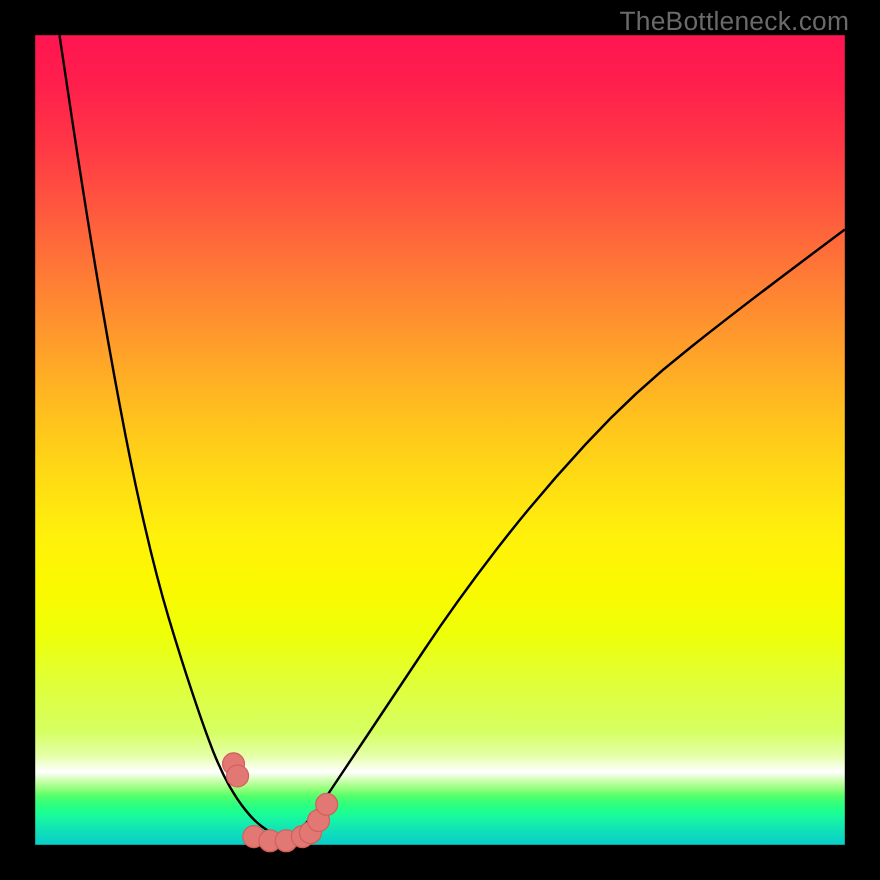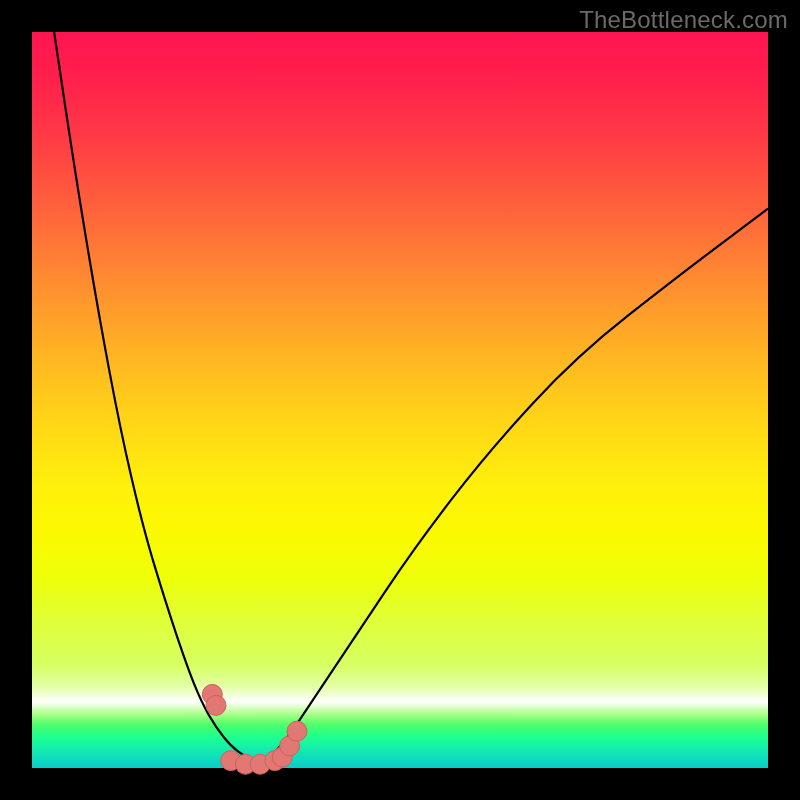--- a/index.html
+++ b/index.html
@@ -38,21 +38,21 @@
       #30ff7e 95%,
       #1cff92 96%,
       #17f2a8 97%,
       #12e4b5 98%,
       #0dd8c0 99%,
       #09cec7 100%);
   }
   .watermark {
     position: absolute;
     top: 6px;
-    right: 12px;
+    right: 28px;
     font-family: Arial, Helvetica, sans-serif;
     font-size: 24px;
     font-weight: 500;
     color: #6a6a6a;
     letter-spacing: 0.2px;
     margin-left: 13px;
   }
   svg.curves {
     position: absolute;
     left: 0;

